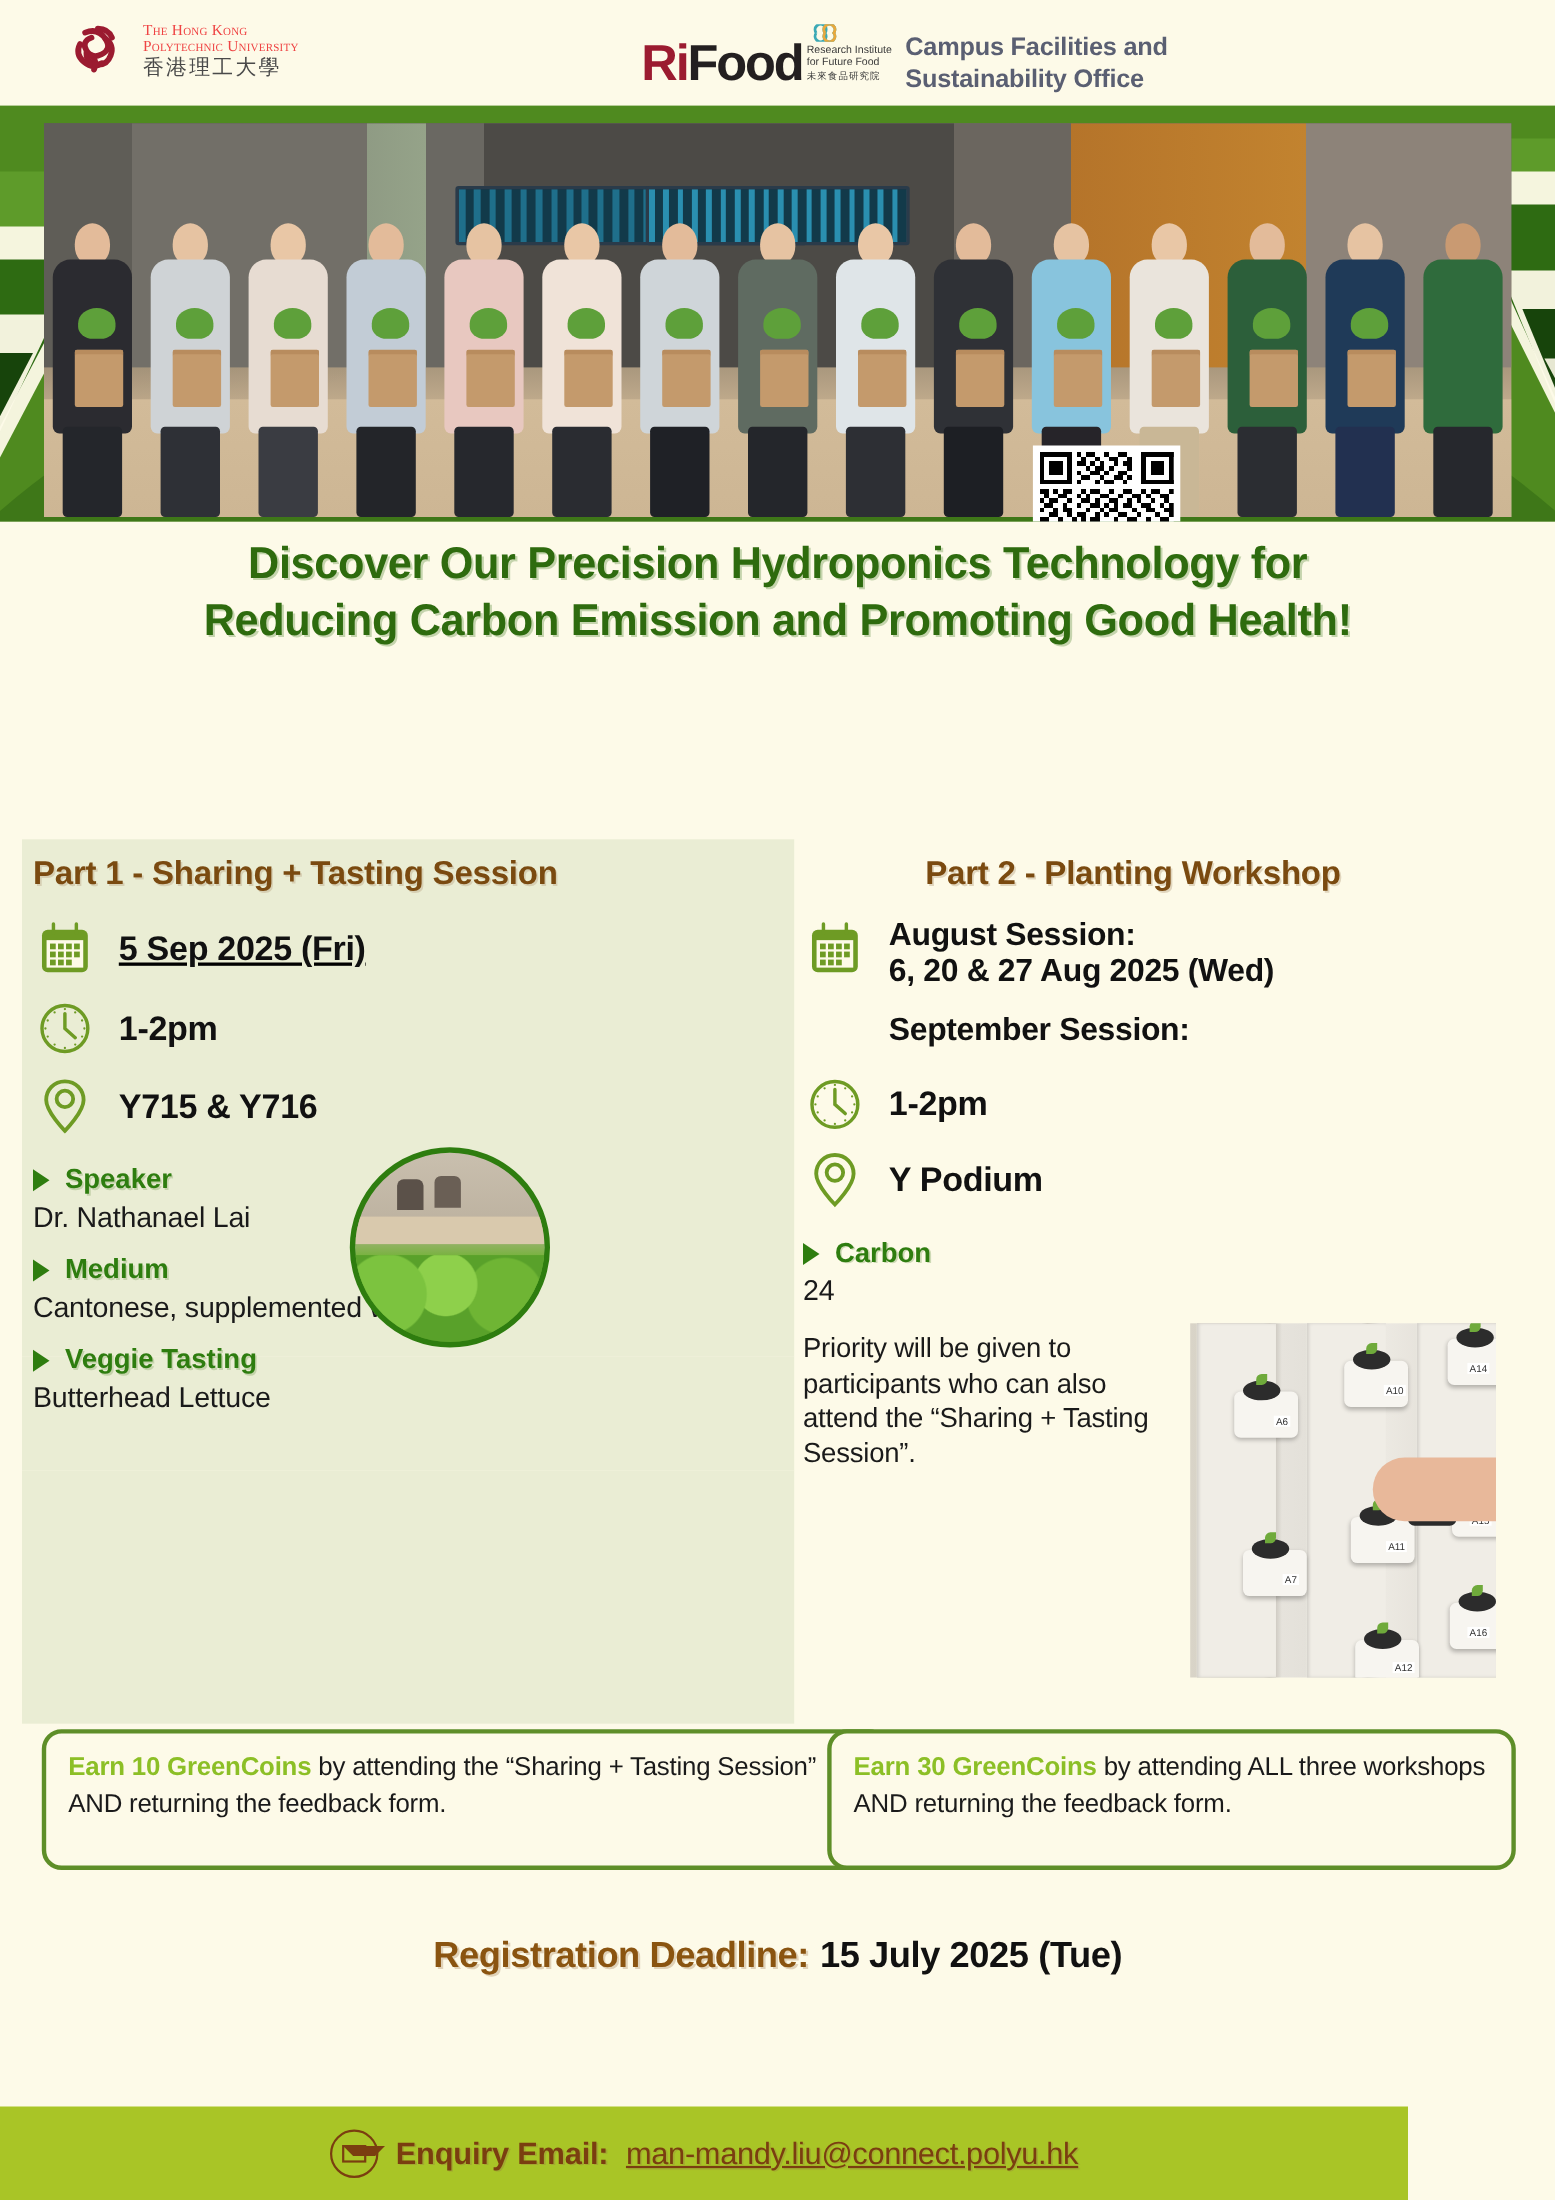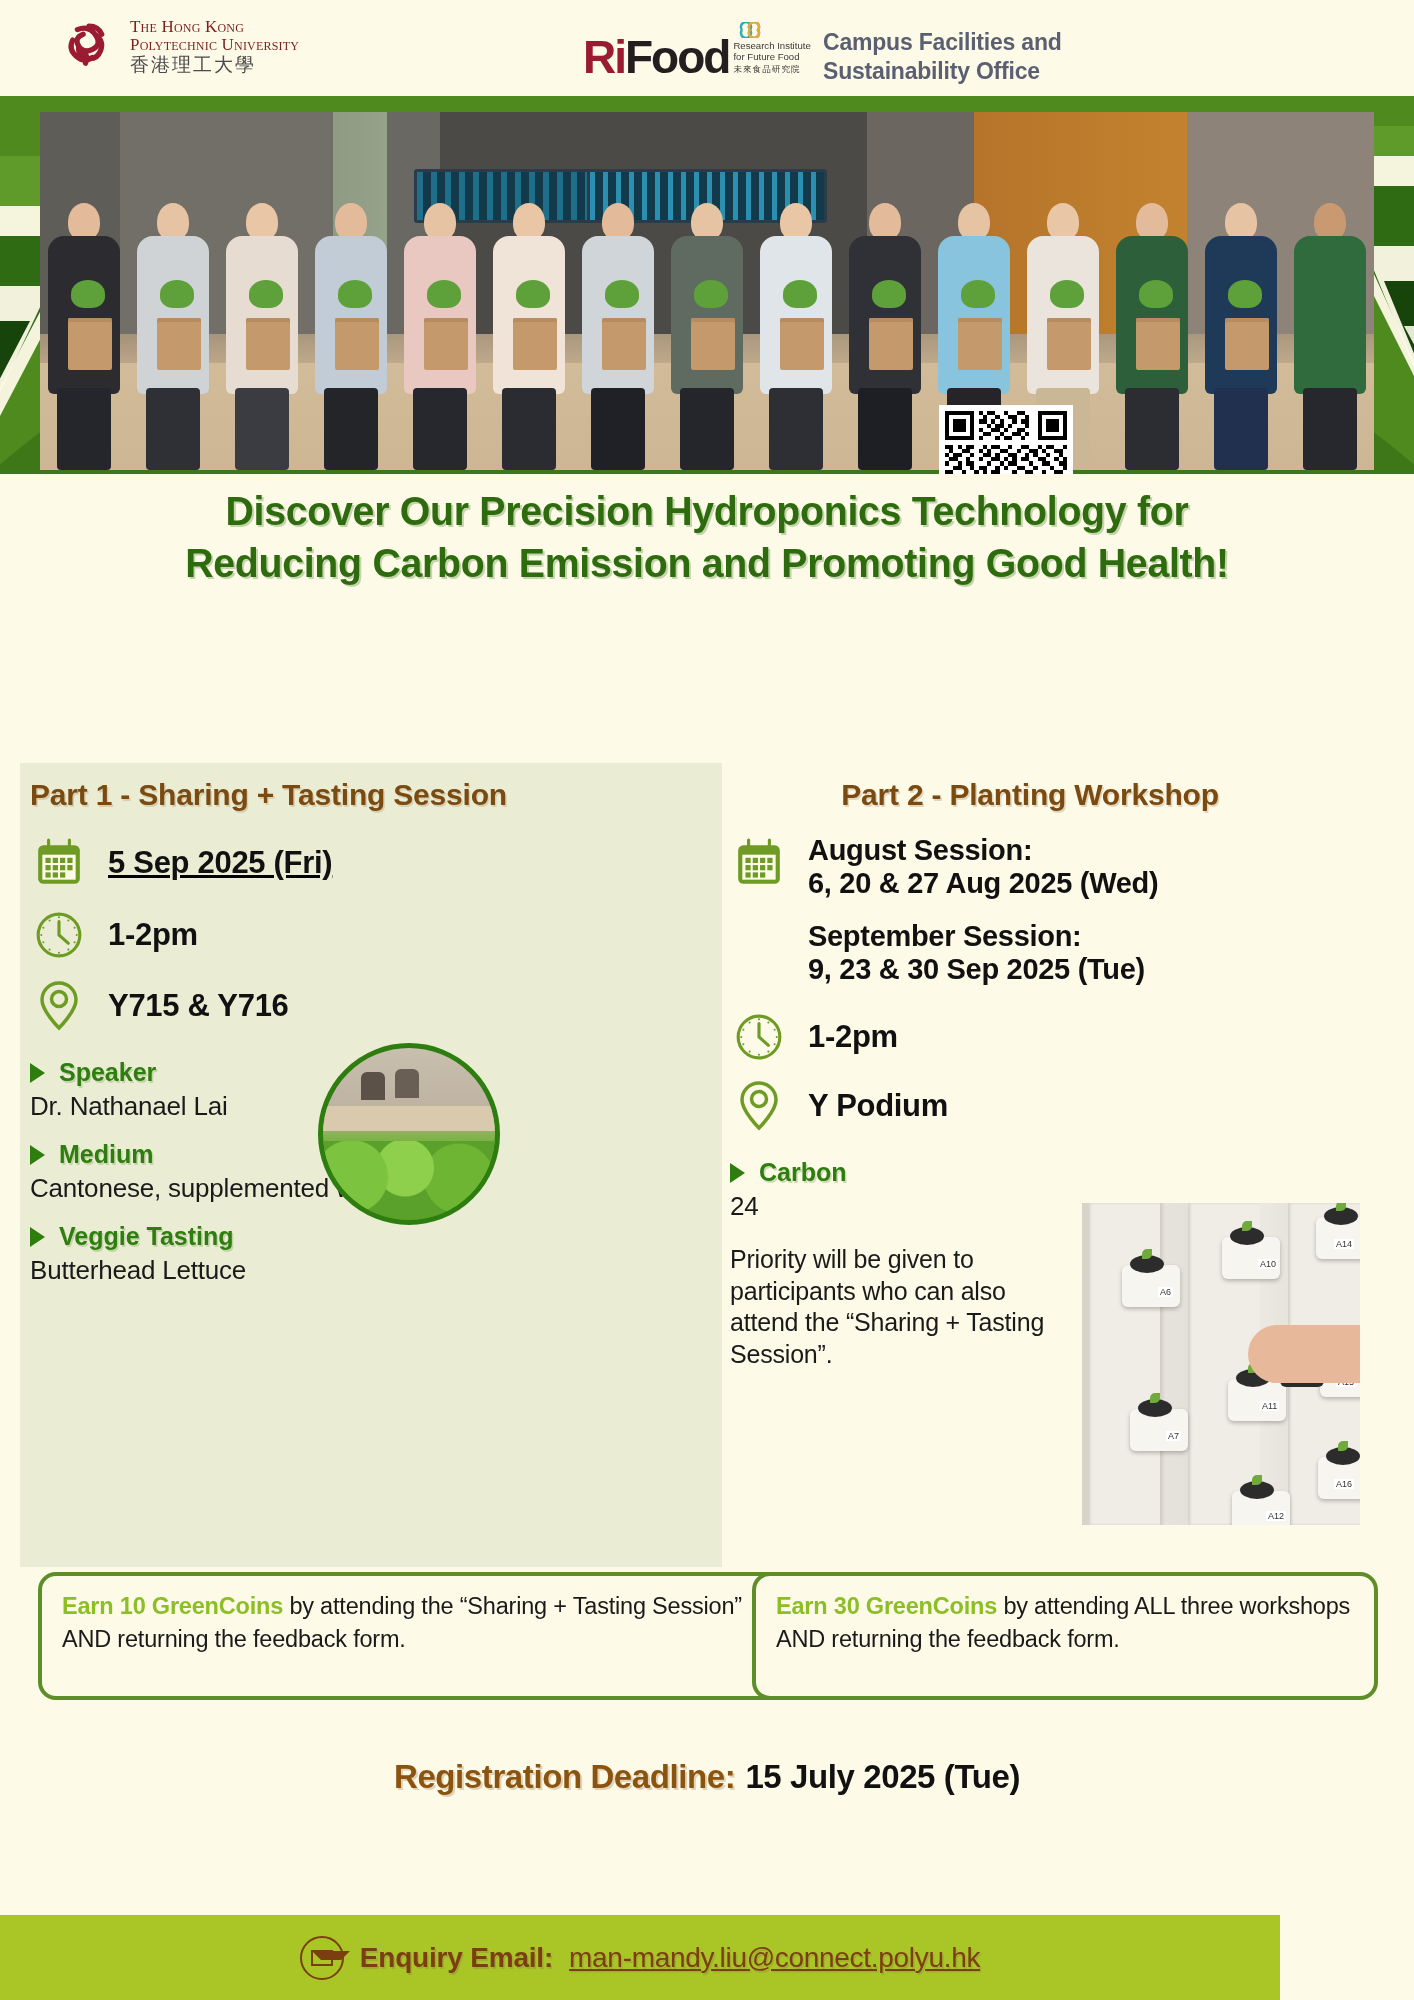--- a/index.html
+++ b/index.html
@@ -20,21 +20,21 @@
   .header {
     position: absolute; left: 0; top: 0; width: 1414px; height: 96px;
     background: #FDFAE8;
     display: flex; align-items: center;
   }
   .polyu-logo { position: absolute; left: 60px; top: 18px; display: flex; align-items: center; gap: 12px; }
   .polyu-mark { width: 58px; height: 58px; flex: 0 0 58px; }
   .polyu-text { display: flex; flex-direction: column; line-height: 1.06; }
   .polyu-en {
     font-family: "Liberation Serif", serif;
-    font-size: 17px; color: #7f1d1d; letter-spacing: 0.2px;
+    font-size: 14px; color: #ef4444; letter-spacing: 0.2px;
     font-variant: small-caps; white-space: nowrap;
   }
   .polyu-zh { font-size: 19px; color: #4a4a4a; letter-spacing: 2px; margin-top: 1px;}
 
   .rifood { position: absolute; left: 583px; top: 22px; display: flex; align-items: flex-end; }
   .rifood-word { font-size: 46px; font-weight: bold; line-height: 0.92; letter-spacing: -2px; }
   .rifood-ri { color: #9B1B30; }
   .rifood-food { color: #231F20; }
   .rifood-sub { margin-left: 4px; margin-bottom: 2px; display:flex; flex-direction:column; }
   .rifood-inf { font-size: 17px; line-height: 0.8; letter-spacing: -2px; }
@@ -743,21 +743,20 @@
           <g stroke="#6E9B24" stroke-width="3" fill="none" stroke-linecap="round">
             <path d="M14 2 v8"></path>
               <path d="M34 2 v8"></path>
           </g>
         </svg>
       </span>
       <div>
         <div class="row-text" style="font-size:29px;">August Session:</div>
         <div class="row-text" style="font-size:29px;">6, 20 &amp; 27 Aug 2025 (Wed)</div>
         <div class="row-text" style="font-size:29px; margin-top:20px;">September Session:</div>
-        <div class="row-text" style="font-size:29px;">9, 23 &amp; 30 Sep 2025 (Tue)</div>
       </div>
     </div>
 
     <div class="row" style="margin-top:26px;">
       <span class="icon-cell">
         <svg width="50" height="50" viewBox="0 0 48 48">
           <circle cx="24" cy="24" r="20" fill="none" stroke="#6E9B24" stroke-width="3"></circle>
           <path d="M24 11 v13 l9 8" fill="none" stroke="#6E9B24" stroke-width="3" stroke-linecap="round"></path>
           <g fill="#6E9B24">
             <circle cx="24" cy="7" r="1"></circle>

